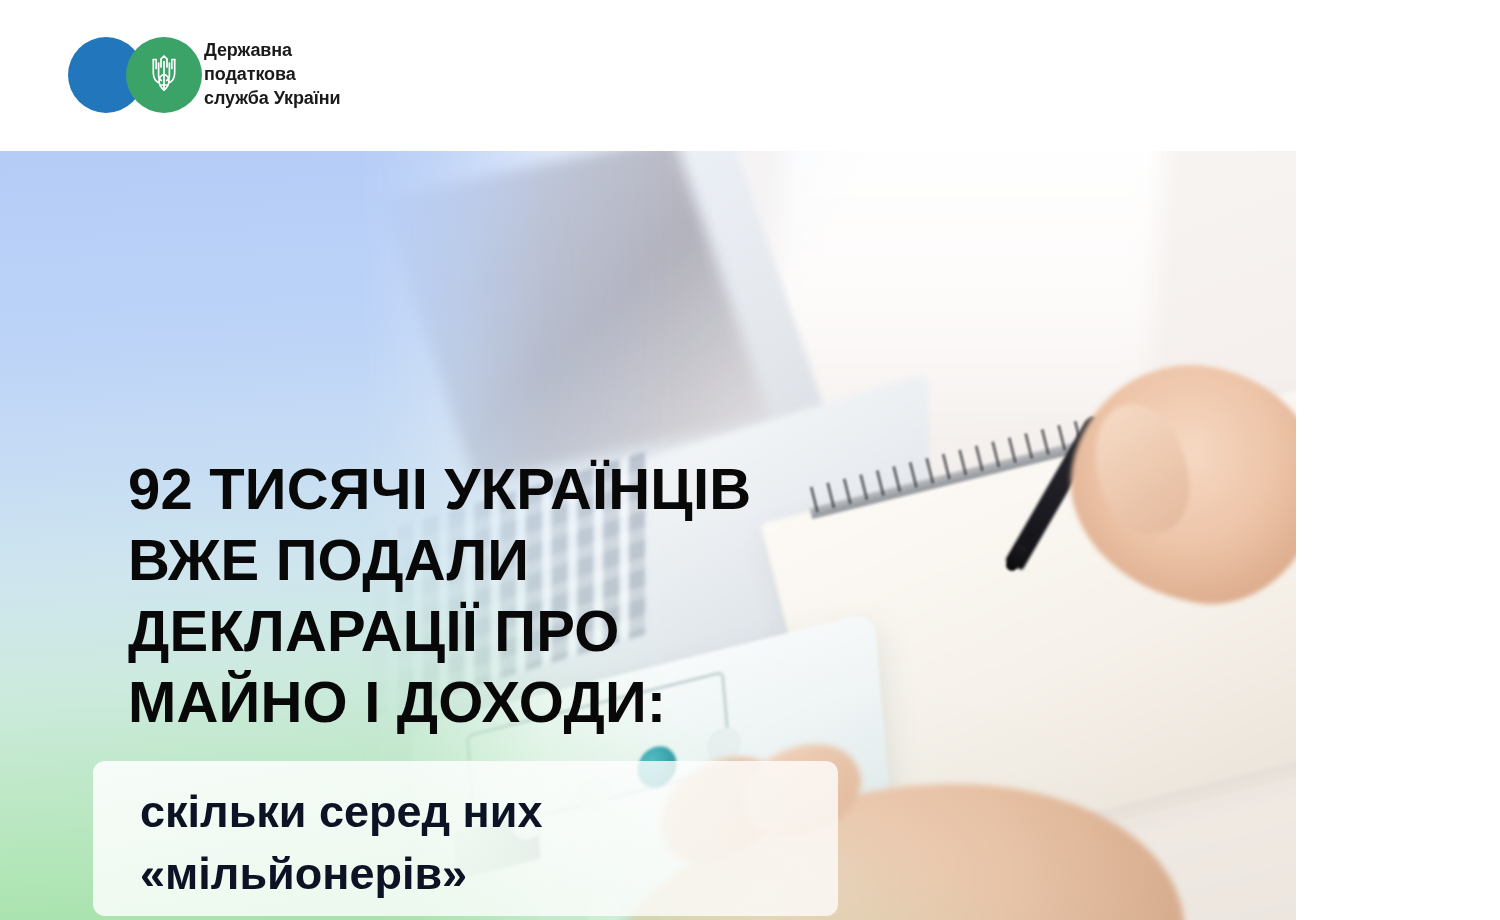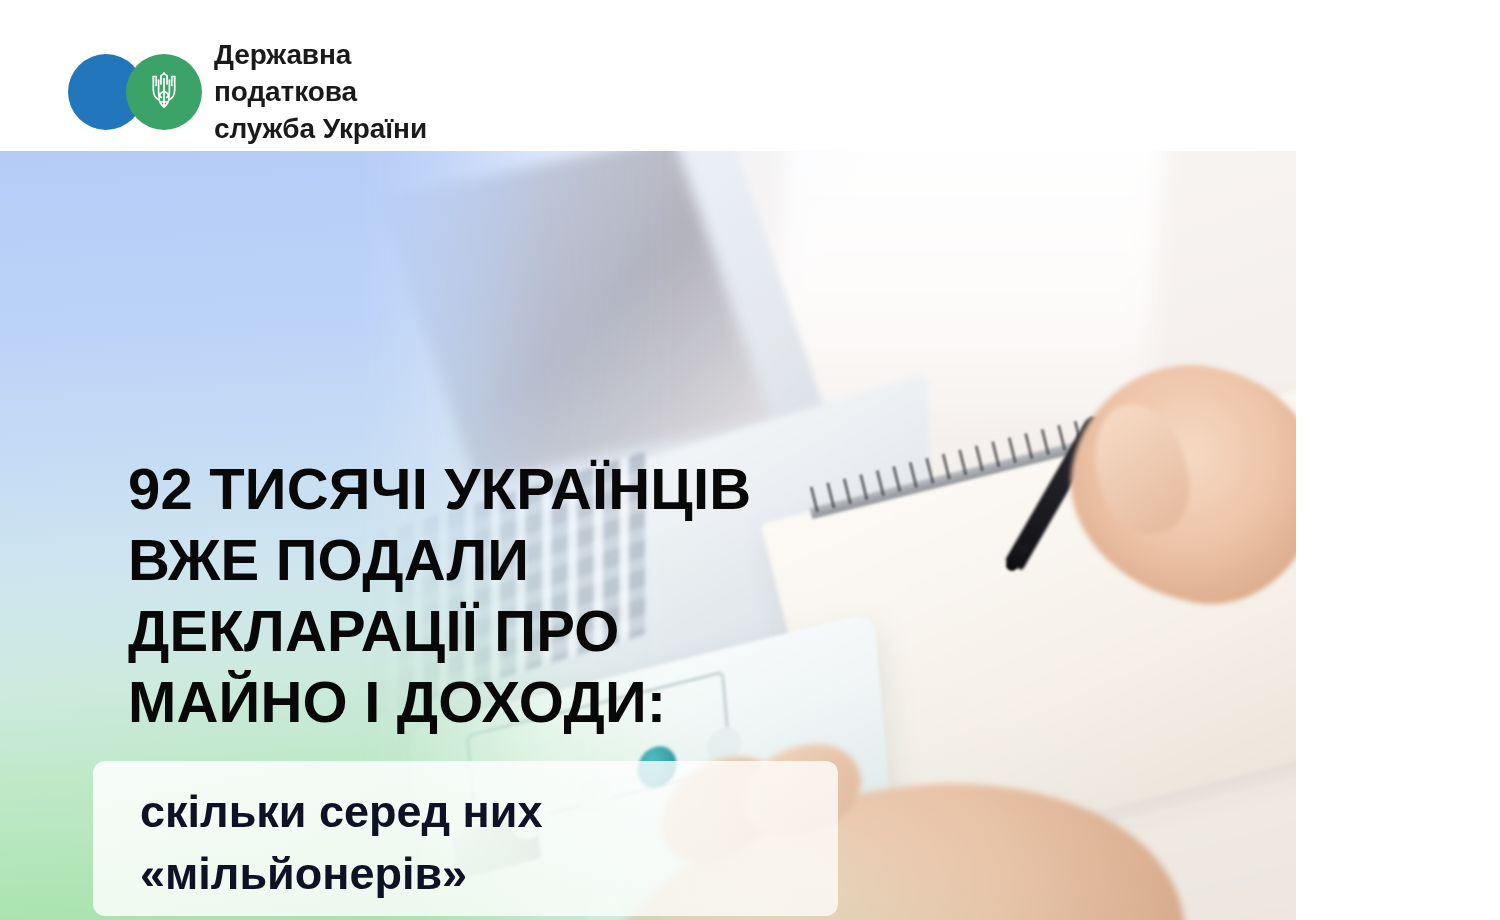--- a/index.html
+++ b/index.html
@@ -50,22 +50,22 @@
     border-radius: 50%;
   }
   .circle-blue { left: 0; }
   .circle-green { left: 58px; display: flex; align-items: center; justify-content: center; }
   .trident {
     width: 34px;
     height: 42px;
     display: block;
   }
   .logo-text {
-    margin-left: 12px;
-    font-size: 28px;
+    margin-left: 2px;
+    font-size: 18px;
     font-weight: bold;
     line-height: 1.32;
     color: #1a1a1a;
     letter-spacing: -0.1px;
     white-space: pre-line;
   }
 
   
   .canvas {
     position: absolute;

